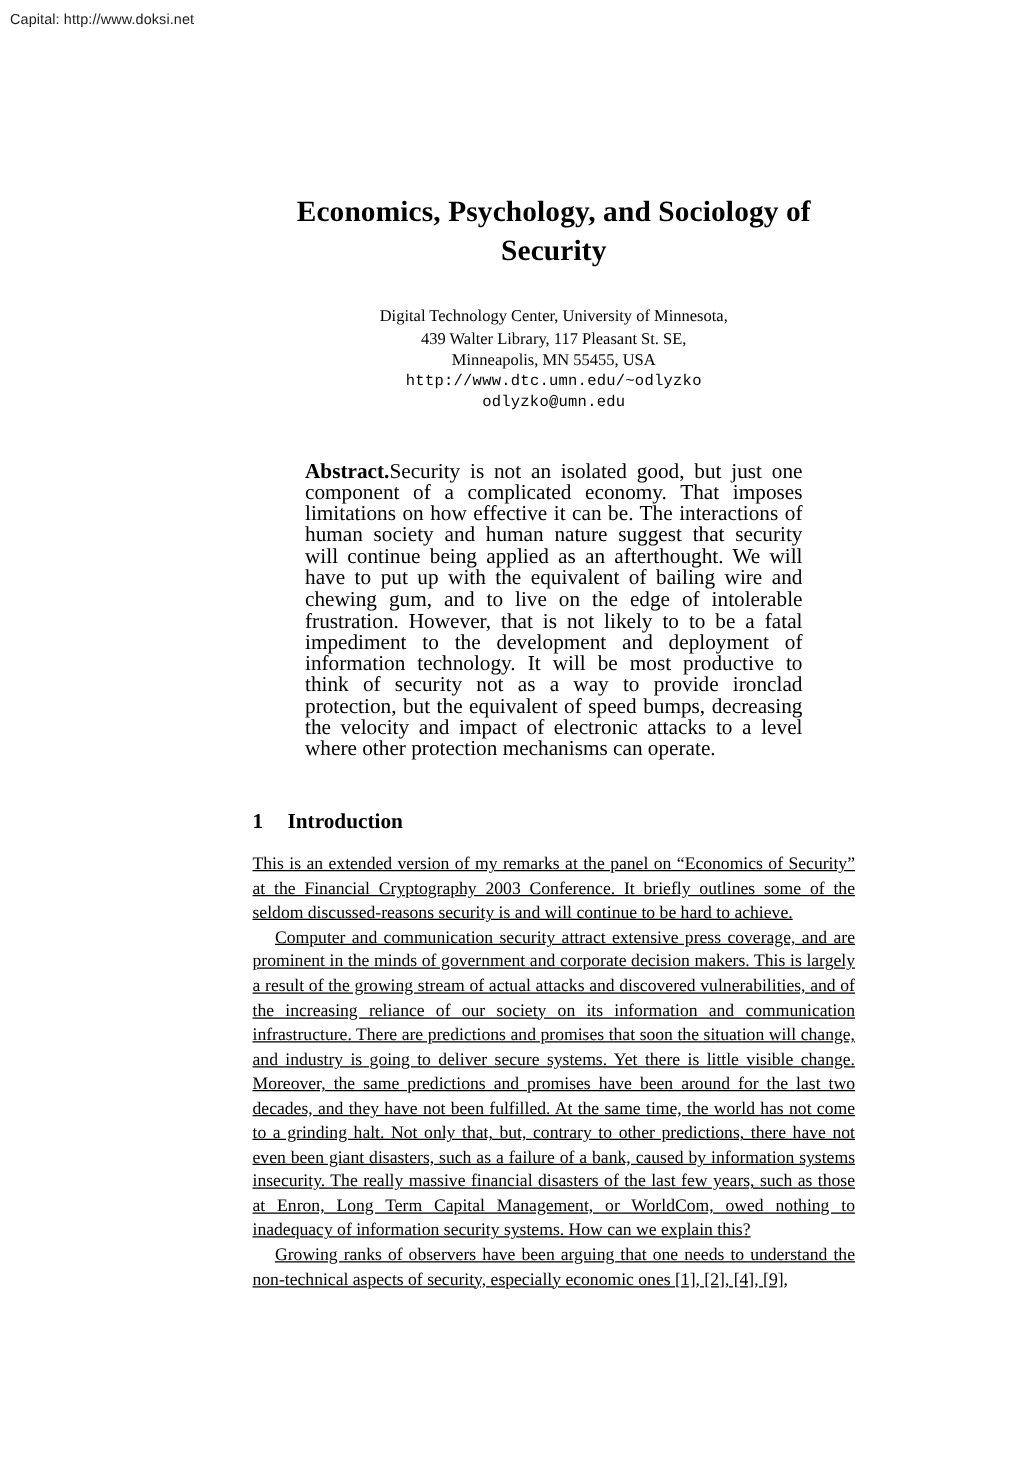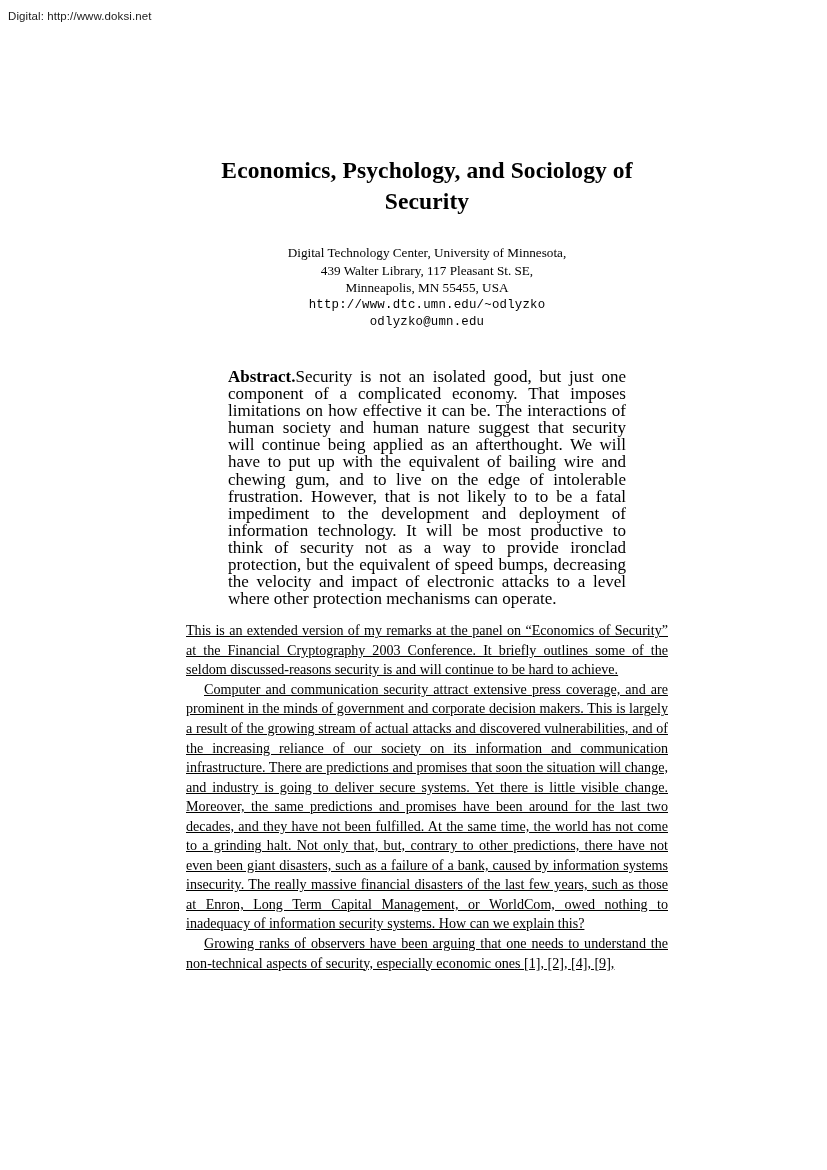--- a/index.html
+++ b/index.html
@@ -24,21 +24,21 @@
     font-family: "Liberation Sans", sans-serif;
     font-size: 11.5px;
     color: #1a1a1a;
     letter-spacing: 0.1px;
     white-space: nowrap;
   }
 
   
   .page {
     position: absolute;
-    left: 186px;
+    left: 202px;
     top: 0;
     width: 482px;
   }
 
   .title {
     margin-top: 155px;
     text-align: center;
     font-size: 23.5px;
     font-weight: bold;
     line-height: 31px;
@@ -106,39 +106,42 @@
     text-indent: 0;
     text-decoration: underline;
   }
   .body-text p + p {
     text-indent: 18px;
   }
 </style>
 </head>
 <body>
 
-<div class="source-line">Digital: http://www.doksi.net</div>
+<div class="source-line">Capital: http://www.doksi.net</div>
 
 <div class="page">
 
   <h1 class="title">Economics, Psychology, and Sociology of Security</h1>
 
 
   <div class="affiliation">
     <div>Digital Technology Center, University of Minnesota,</div>
     <div>439 Walter Library, 117 Pleasant St. SE,</div>
     <div>Minneapolis, MN 55455, USA</div>
     <div class="mono">http://www.dtc.umn.edu/~odlyzko</div>
     <div class="mono">odlyzko@umn.edu</div>
   </div>
 
   <div class="abstract">
     <span class="abstract-label">Abstract.</span><span>Security is not an isolated good, but just one component of a complicated economy. That imposes limitations on how effective it can be. The interactions of human society and human nature suggest that security will continue being applied as an afterthought. We will have to put up with the equivalent of bailing wire and chewing gum, and to live on the edge of intolerable frustration. However, that is not likely to to be a fatal impediment to the development and deployment of information technology. It will be most productive to think of security not as a way to provide ironclad protection, but the equivalent of speed bumps, decreasing the velocity and impact of electronic attacks to a level where other protection mechanisms can operate.</span>
   </div>
 
+  <div class="section-heading">
+    <span class="sec-num">1</span><span>Introduction</span>
+  </div>
 
   <div class="body-text">
     <p>This is an extended version of my remarks at the panel on “Economics of Security” at the Financial Cryptography 2003 Conference. It briefly outlines some of the seldom discussed-reasons security is and will continue to be hard to achieve.</p>
     <p>Computer and communication security attract extensive press coverage, and are prominent in the minds of government and corporate decision makers. This is largely a result of the growing stream of actual attacks and discovered vulnerabilities, and of the increasing reliance of our society on its information and communication infrastructure. There are predictions and promises that soon the situation will change, and industry is going to deliver secure systems. Yet there is little visible change. Moreover, the same predictions and promises have been around for the last two decades, and they have not been fulfilled. At the same time, the world has not come to a grinding halt. Not only that, but, contrary to other predictions, there have not even been giant disasters, such as a failure of a bank, caused by information systems insecurity. The really massive financial disasters of the last few years, such as those at Enron, Long Term Capital Management, or WorldCom, owed nothing to inadequacy of information security systems. How can we explain this?</p>
     <p>Growing ranks of observers have been arguing that one needs to understand the non-technical aspects of security, especially economic ones [1], [2], [4], [9],</p>
   </div>
 
 </div>
 
 </body></html>

